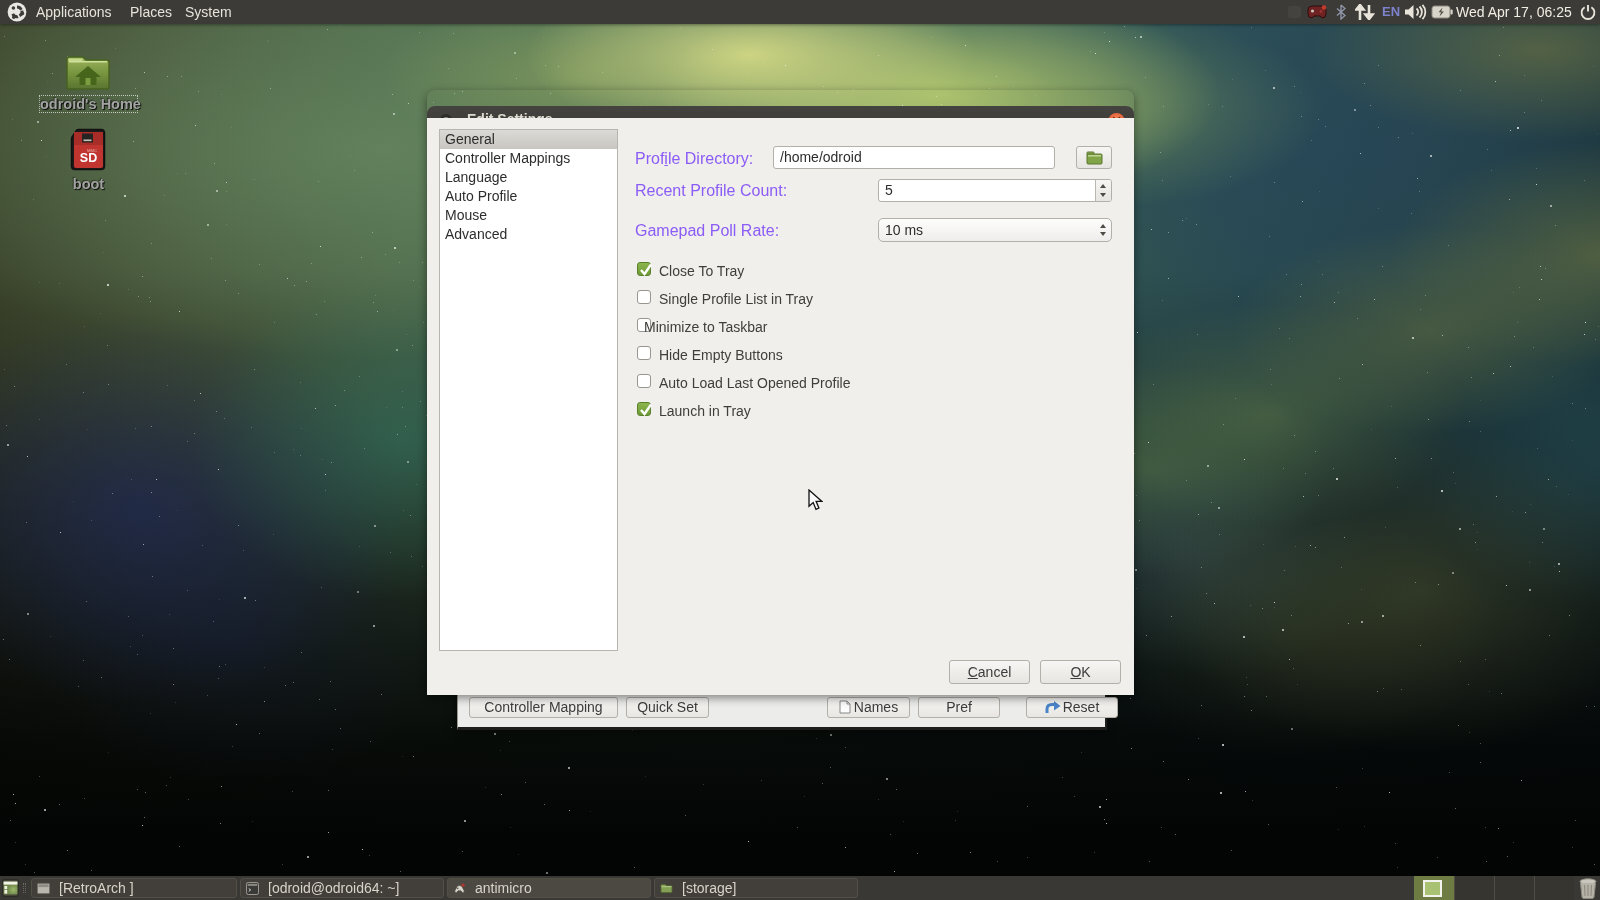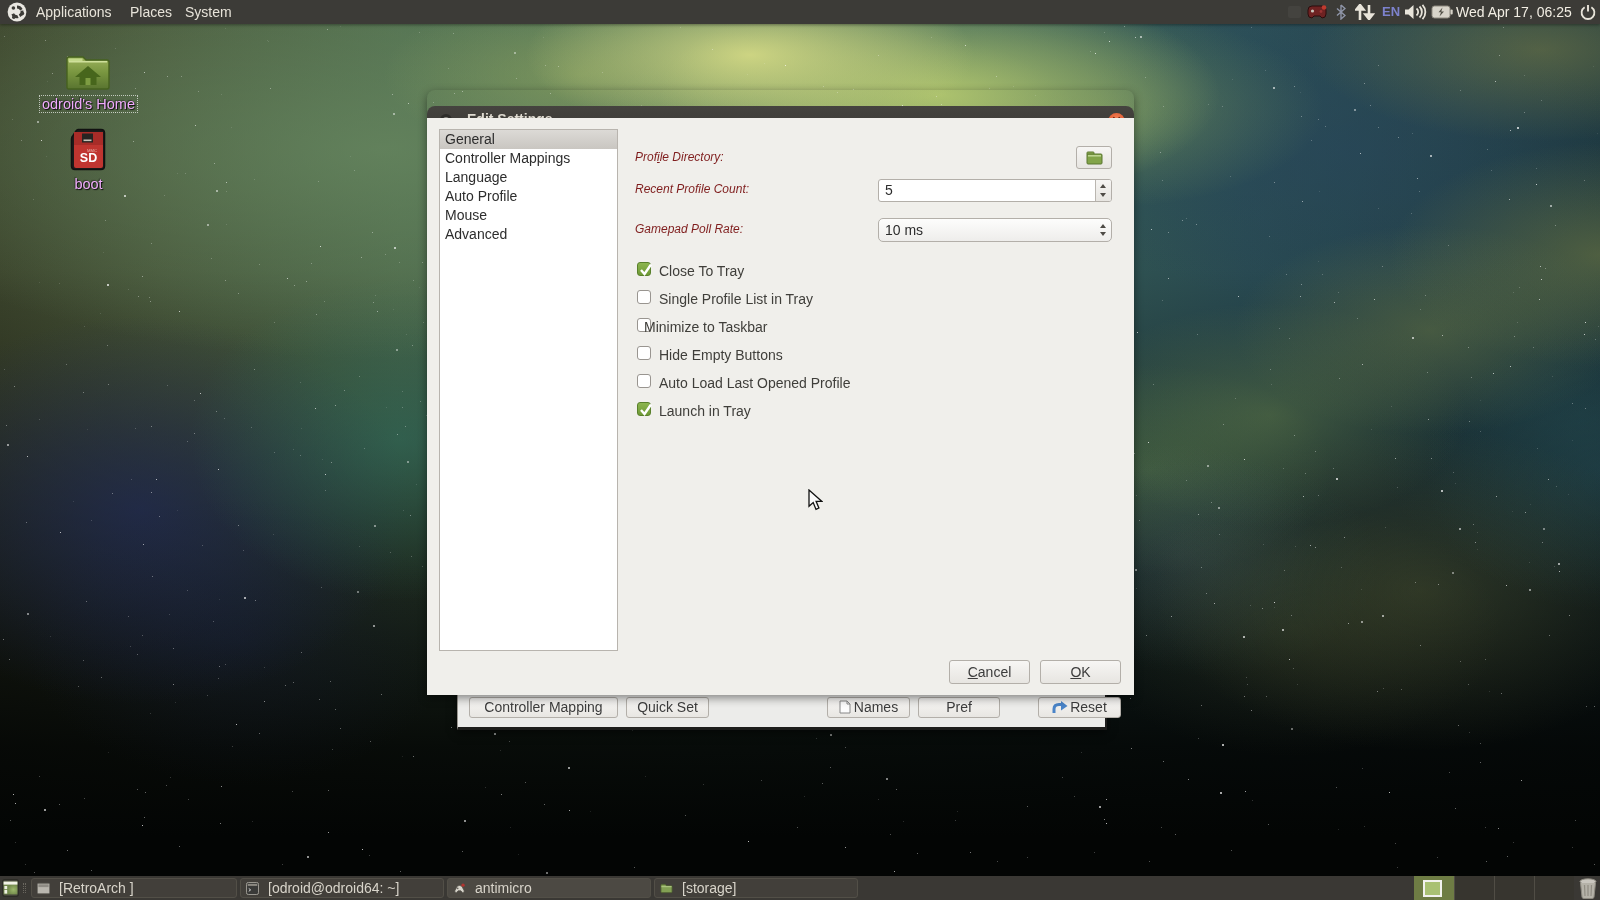--- a/index.html
+++ b/index.html
@@ -40,36 +40,36 @@
 
 #toppanel { position:absolute; left:0; top:0; width:1600px; height:24px; background:#3c3b37; color:#e7e3d9; font-size:13px; box-shadow:0 1px 3px rgba(0,0,0,0.4); }
 .tp { position:absolute; top:0; height:16px; line-height:24px; }
 
 
 #botpanel { position:absolute; left:0; top:876px; width:1600px; height:24px; background:#3a3834; color:#d8d4ca; font-size:14px; }
 .task { position:absolute; top:2px; height:20px; background:#423f3a; border:1px solid #524f47; border-radius:3px; line-height:18px; color:#d8d4ca; }
 .task.active { background:#4c4943; }
 .task .ticon { position:absolute; left:5px; top:3px; width:13px; height:13px; }
 .task .tlabel { position:absolute; left:27px; top:0; white-space:nowrap; }
-.dlabel { color:#f0abfc; text-shadow:1px 1px 1px rgba(0,0,0,0.9), -1px -1px 1px rgba(0,0,0,0.4); white-space:nowrap; }
+.dlabel { color:#a3a3a3; text-shadow:1px 1px 1px rgba(0,0,0,0.9), -1px -1px 1px rgba(0,0,0,0.4); white-space:nowrap;font-weight:bold; }
 
 
 #dialog { position:absolute; left:427px; top:90px; width:707px; height:605px; box-shadow:0 3px 10px rgba(0,0,0,0.45); border-radius:8px 8px 0 0; }
 #titlebar { position:absolute; left:0; top:16px; width:707px; height:28px; background:linear-gradient(180deg,#45433f,#3b3935); border-radius:8px 8px 0 0; }
 #titletext { position:absolute; left:40px; top:5px; font-size:14px; font-weight:bold; color:#dfdbd1; }
 #titleicon { position:absolute; left:13px; top:8px; width:12px; height:12px; border-radius:50%; background:#2e2d2a; }
 #titleicon::after { content:""; position:absolute; left:3px; top:3px; width:6px; height:6px; border-radius:50%; background:#8f8d88; }
 #closebtn { position:absolute; left:681px; top:7px; width:17px; height:17px; border-radius:50%; background:radial-gradient(circle at 50% 35%, #f08054, #e0552e 75%); color:#5a1406; font-size:12px; font-weight:bold; text-align:center; line-height:16px; }
 #dlgbody { position:absolute; left:0; top:28px; width:707px; height:577px; background:#f0efeb; }
 
 #listbox { position:absolute; left:12px; top:11px; width:179px; height:522px; background:#fff; border:1px solid #b8b4ae; font-size:14px; color:#2d2d2d; }
 .li { height:19px; line-height:19px; padding-left:5px; }
 .li.sel { background:linear-gradient(180deg,#dcdad6,#c9c6c1); }
 
-.flabel { position:absolute; font-size:12px; color:#7f1d1d;font-style:italic; }
+.flabel { position:absolute; font-size:16px; color:#8b5cf6; }
 .field { position:absolute; background:#fff; border:1px solid #b3afa9; border-radius:3px; font-size:14px; color:#2d2d2d; }
 .btn { position:absolute; background:linear-gradient(180deg,#f7f6f4,#e7e5e1); border:1px solid #b3afa9; border-radius:3px; font-size:14px; color:#3c3c3c; text-align:center; }
 .spup,.spdn,.spup2,.spdn2 { position:absolute; right:5px; width:0; height:0; border-left:3.5px solid transparent; border-right:3.5px solid transparent; }
 .spup { top:4px; border-bottom:4.5px solid #4e4b46; }
 .spdn { bottom:4px; border-top:4.5px solid #4e4b46; }
 .spup2 { top:5px; border-bottom:4.5px solid #4e4b46; }
 .spdn2 { bottom:5px; border-top:4.5px solid #4e4b46; }
 .cb { position:absolute; width:14px; height:14px; border:1px solid #999590; border-radius:3px; background:#fff; }
 .cb.on { background:linear-gradient(180deg,#8cb54e,#6f9a35); border-color:#59802b; }
 .cblabel { position:absolute; font-size:14px; color:#3f3e3a; }
@@ -160,21 +160,21 @@
 <div class="dlabel" style="position:absolute;left:39px;top:176px;width:99px;text-align:center;font-size:14.5px">boot</div>
 
 <div id="strip">
   <div class="sbtn" style="left:11px;width:149px">Controller Mapping</div>
   <div class="sbtn" style="left:168px;width:83px">Quick Set</div>
   <div class="sbtn" style="left:369px;width:83px"><svg width="12" height="14" viewBox="0 0 12 14" style="vertical-align:-2px;margin-right:3px">
         <path d="M1 1 H8 L11 4 V13 H1 Z" fill="#fcfcfc" stroke="#888" stroke-width="1"></path>
         <path d="M8 1 V4 H11" fill="none" stroke="#888" stroke-width="1"></path>
       </svg>Names</div>
   <div class="sbtn" style="left:460px;width:82px">Pref</div>
-  <div class="sbtn" style="left:580px;width:83px"><svg width="16" height="13" viewBox="0 0 16 13" style="vertical-align:-2px;margin-right:2px">
+  <div class="sbtn" style="left:568px;width:92px"><svg width="16" height="13" viewBox="0 0 16 13" style="vertical-align:-2px;margin-right:2px">
         <path d="M2 12 V8 Q2 3.5 7 3.5 H10" fill="none" stroke="#4a84c8" stroke-width="3"></path>
         <path d="M9 0 L15.5 5 L9 9.5 Z" fill="#4a84c8"></path>
       </svg>Reset</div>
 </div>
 
 <div id="dialog">
   <div id="titlebar">
     <div id="titleicon"></div>
     <div id="titletext">Edit Settings</div>
     <div id="closebtn">✕</div>
@@ -182,20 +182,21 @@
   <div id="dlgbody">
     <div id="listbox">
       <div class="li sel">General</div>
       <div class="li">Controller Mappings</div>
       <div class="li">Language</div>
       <div class="li">Auto Profile</div>
       <div class="li">Mouse</div>
       <div class="li">Advanced</div>
     </div>
     <div class="flabel" style="left:208px;top:32px">Prof<span style="text-decoration:underline">i</span>le Directory:</div>
+    <div class="field" style="left:346px;top:28px;width:282px;height:23px;line-height:21px;padding-left:6px">/home/odroid</div>
     <div class="btn" style="left:649px;top:28px;width:36px;height:23px"><svg width="17" height="14" viewBox="0 0 17 14" style="margin-top:4px">
           <rect x="1" y="1" width="7" height="3" rx="0.8" fill="#8fae53" stroke="#5a7730" stroke-width="1"></rect>
           <rect x="1" y="3" width="15" height="10" rx="1" fill="#82a449" stroke="#5a7730" stroke-width="1"></rect>
           <path d="M2 4.8 h13" stroke="#c0d795" stroke-width="1.5"></path>
         </svg></div>
     <div class="flabel" style="left:208px;top:64px">Recent Profile Count:</div>
     <div class="field" style="left:451px;top:61px;width:234px;height:23px;line-height:21px;padding-left:6px">5
       <span style="position:absolute;right:0;top:0;width:16px;height:21px;background:linear-gradient(180deg,#f6f5f3,#e7e5e1);border-left:1px solid #bab6b0;border-radius:0 2px 2px 0"></span>
       <span class="spup"></span><span class="spdn"></span></div>
     <div class="flabel" style="left:208px;top:104px">Gamepad Poll Rate:</div>

